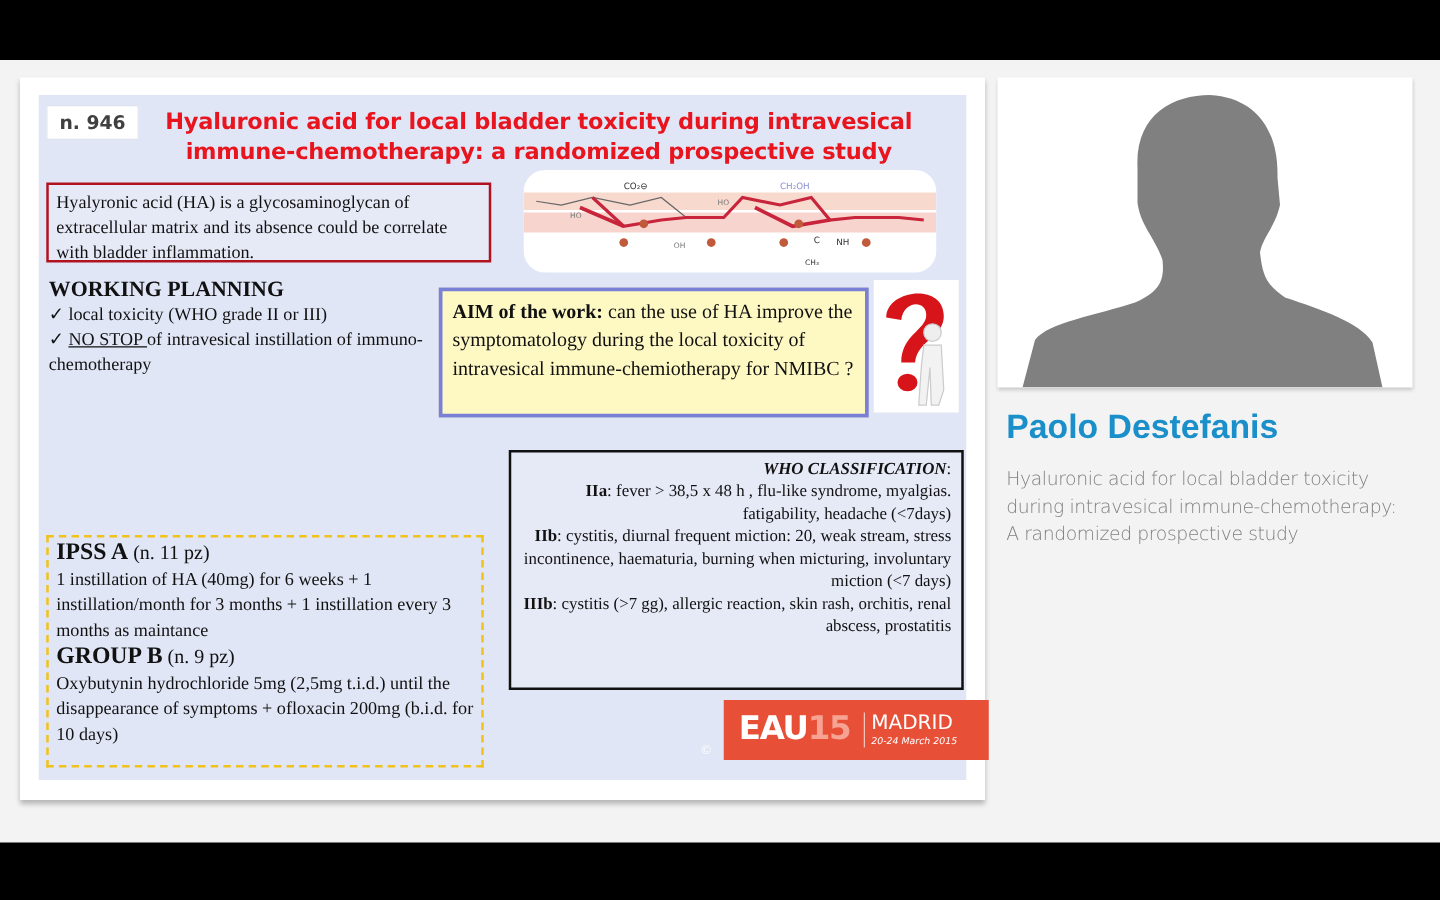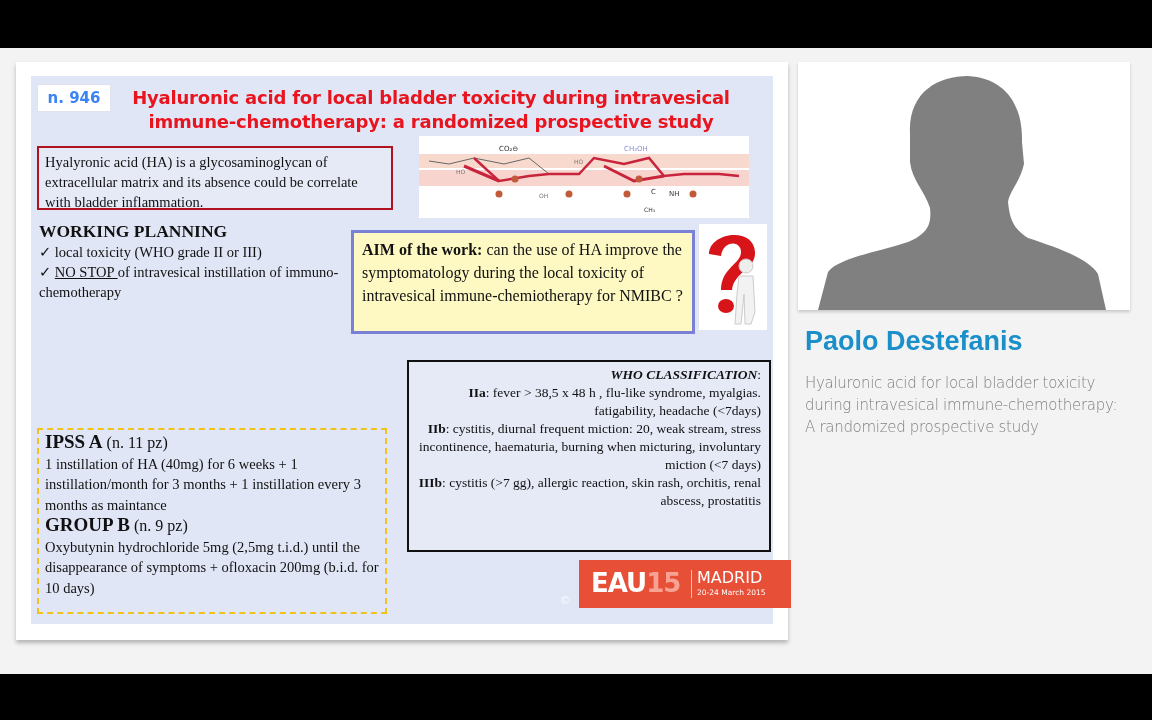--- a/index.html
+++ b/index.html
@@ -1,39 +1,39 @@
 <!DOCTYPE html>
 <html><head>
 <meta charset="utf-8">
 <style>
   html, body { margin:0; padding:0; }
   body { width:1152px; height:720px; position:relative; background:#000; overflow:hidden; font-family:"Liberation Serif", serif; }
   .stage { position:absolute; left:0; top:48px; width:1152px; height:626px; background:#f3f3f3; }
   .slide-card { position:absolute; left:16px; top:14px; width:772px; height:578px; background:#fff; box-shadow:0 3px 4px rgba(0,0,0,0.25); }
   .slide { position:absolute; left:15px; top:14px; width:742px; height:548px; background:#e1e6f6; }
-  .num-box { position:absolute; left:6px; top:8px; width:72px; height:26px; background:#fff; border:1px solid #dfe3ee; font-family:"DejaVu Sans", sans-serif; font-weight:bold; font-size:15px; color:#3b82f6; line-height:26px; text-align:center; }
+  .num-box { position:absolute; left:6px; top:8px; width:72px; height:26px; background:#fff; border:1px solid #dfe3ee; font-family:"DejaVu Sans", sans-serif; font-weight:bold; font-size:15px; color:#404040; line-height:26px; text-align:center; }
   .title { position:absolute; left:80px; top:10px; width:640px; text-align:center; font-family:"DejaVu Sans", sans-serif; font-weight:bold; color:#e8141e; font-size:18px; line-height:24px; letter-spacing:-0.2px; }
   .intro-box { position:absolute; left:6px; top:70px; width:356px; height:64px; border:2.5px solid #b0121f; box-sizing:border-box; padding:4px 6px; font-size:14.5px; line-height:20px; color:#111; background:#e6eaf7; }
-  .molecule { position:absolute; left:388px; top:60px; width:330px; height:82px; background:#fff; }
+  .molecule { position:absolute; left:388px; top:60px; width:330px; height:82px; background:#fff;border-radius:17px; }
   .working { position:absolute; left:8px; top:144px; width:310px; font-size:14.5px; line-height:20px; color:#111; }
   .working .h { font-weight:bold; font-size:17.5px; line-height:22px; }
   .working .u { text-decoration:underline; }
   .working b.u { font-weight:bold; }
   .aim-box { position:absolute; left:320px; top:154px; width:344px; height:104px; border:3px solid #7a80d6; box-sizing:border-box; padding:5px 8px; font-size:16px; line-height:23px; color:#111; background:#fef9c3; }
   .qmark { position:absolute; left:668px; top:148px; width:68px; height:106px; background:#fff; }
   .who-box { position:absolute; left:376px; top:284px; width:364px; height:192px; border:2.5px solid #111; box-sizing:border-box; padding:4px 8px; font-size:13.5px; line-height:18px; color:#111; background:#e6eaf7;text-align:right; }
   .group-box { position:absolute; left:6px; top:352px; width:350px; height:186px; border:2.5px dashed #f0c21a; box-sizing:border-box; padding:2px 6px; font-size:14.5px; line-height:20.5px; color:#111; }
   .group-box .gh { font-weight:bold; font-size:19px; }
   .group-box .gn { font-size:16px; }
   .eau { position:absolute; left:548px; top:484px; width:192px; height:48px; background:#e84f37; color:#fff; font-family:"DejaVu Sans", sans-serif;padding-left:20px; }
   .eau .big { position:absolute; left:12px; top:8px; font-weight:bold; font-size:26px; letter-spacing:-1px; }
   .eau .big .n15 { color:#f6a393; }
   .eau .sep { position:absolute; left:112px; top:10px; width:1px; height:28px; background:#f6c3b8; }
   .eau .city { position:absolute; left:118px; top:8px; font-size:16px; }
-  .eau .date { position:absolute; left:118px; top:28px; font-size:7.5px; }
+  .eau .date { position:absolute; left:118px; top:28px; font-size:7.5px;font-style:italic; }
   .copyright { position:absolute; left:529px; top:519px; font-family:"DejaVu Sans", sans-serif; font-size:10px; color:#fff; opacity:0.85; }
   .speaker-photo { position:absolute; left:798px; top:14px; width:332px; height:248px; background:#fff; box-shadow:0 2px 3px rgba(0,0,0,0.18); overflow:hidden; }
   .speaker-name { position:absolute; left:805px; top:278px; font-family:"Liberation Sans", sans-serif; font-weight:bold; font-size:27px; color:#1a8fc9; }
   .talk-title { position:absolute; left:805px; top:324px; width:320px; font-family:"DejaVu Sans", sans-serif; font-size:15px; line-height:22px; color:#808080; font-weight:300; letter-spacing:-0.3px; }
 </style>
 </head>
 <body>
 
 <div class="stage">
 

